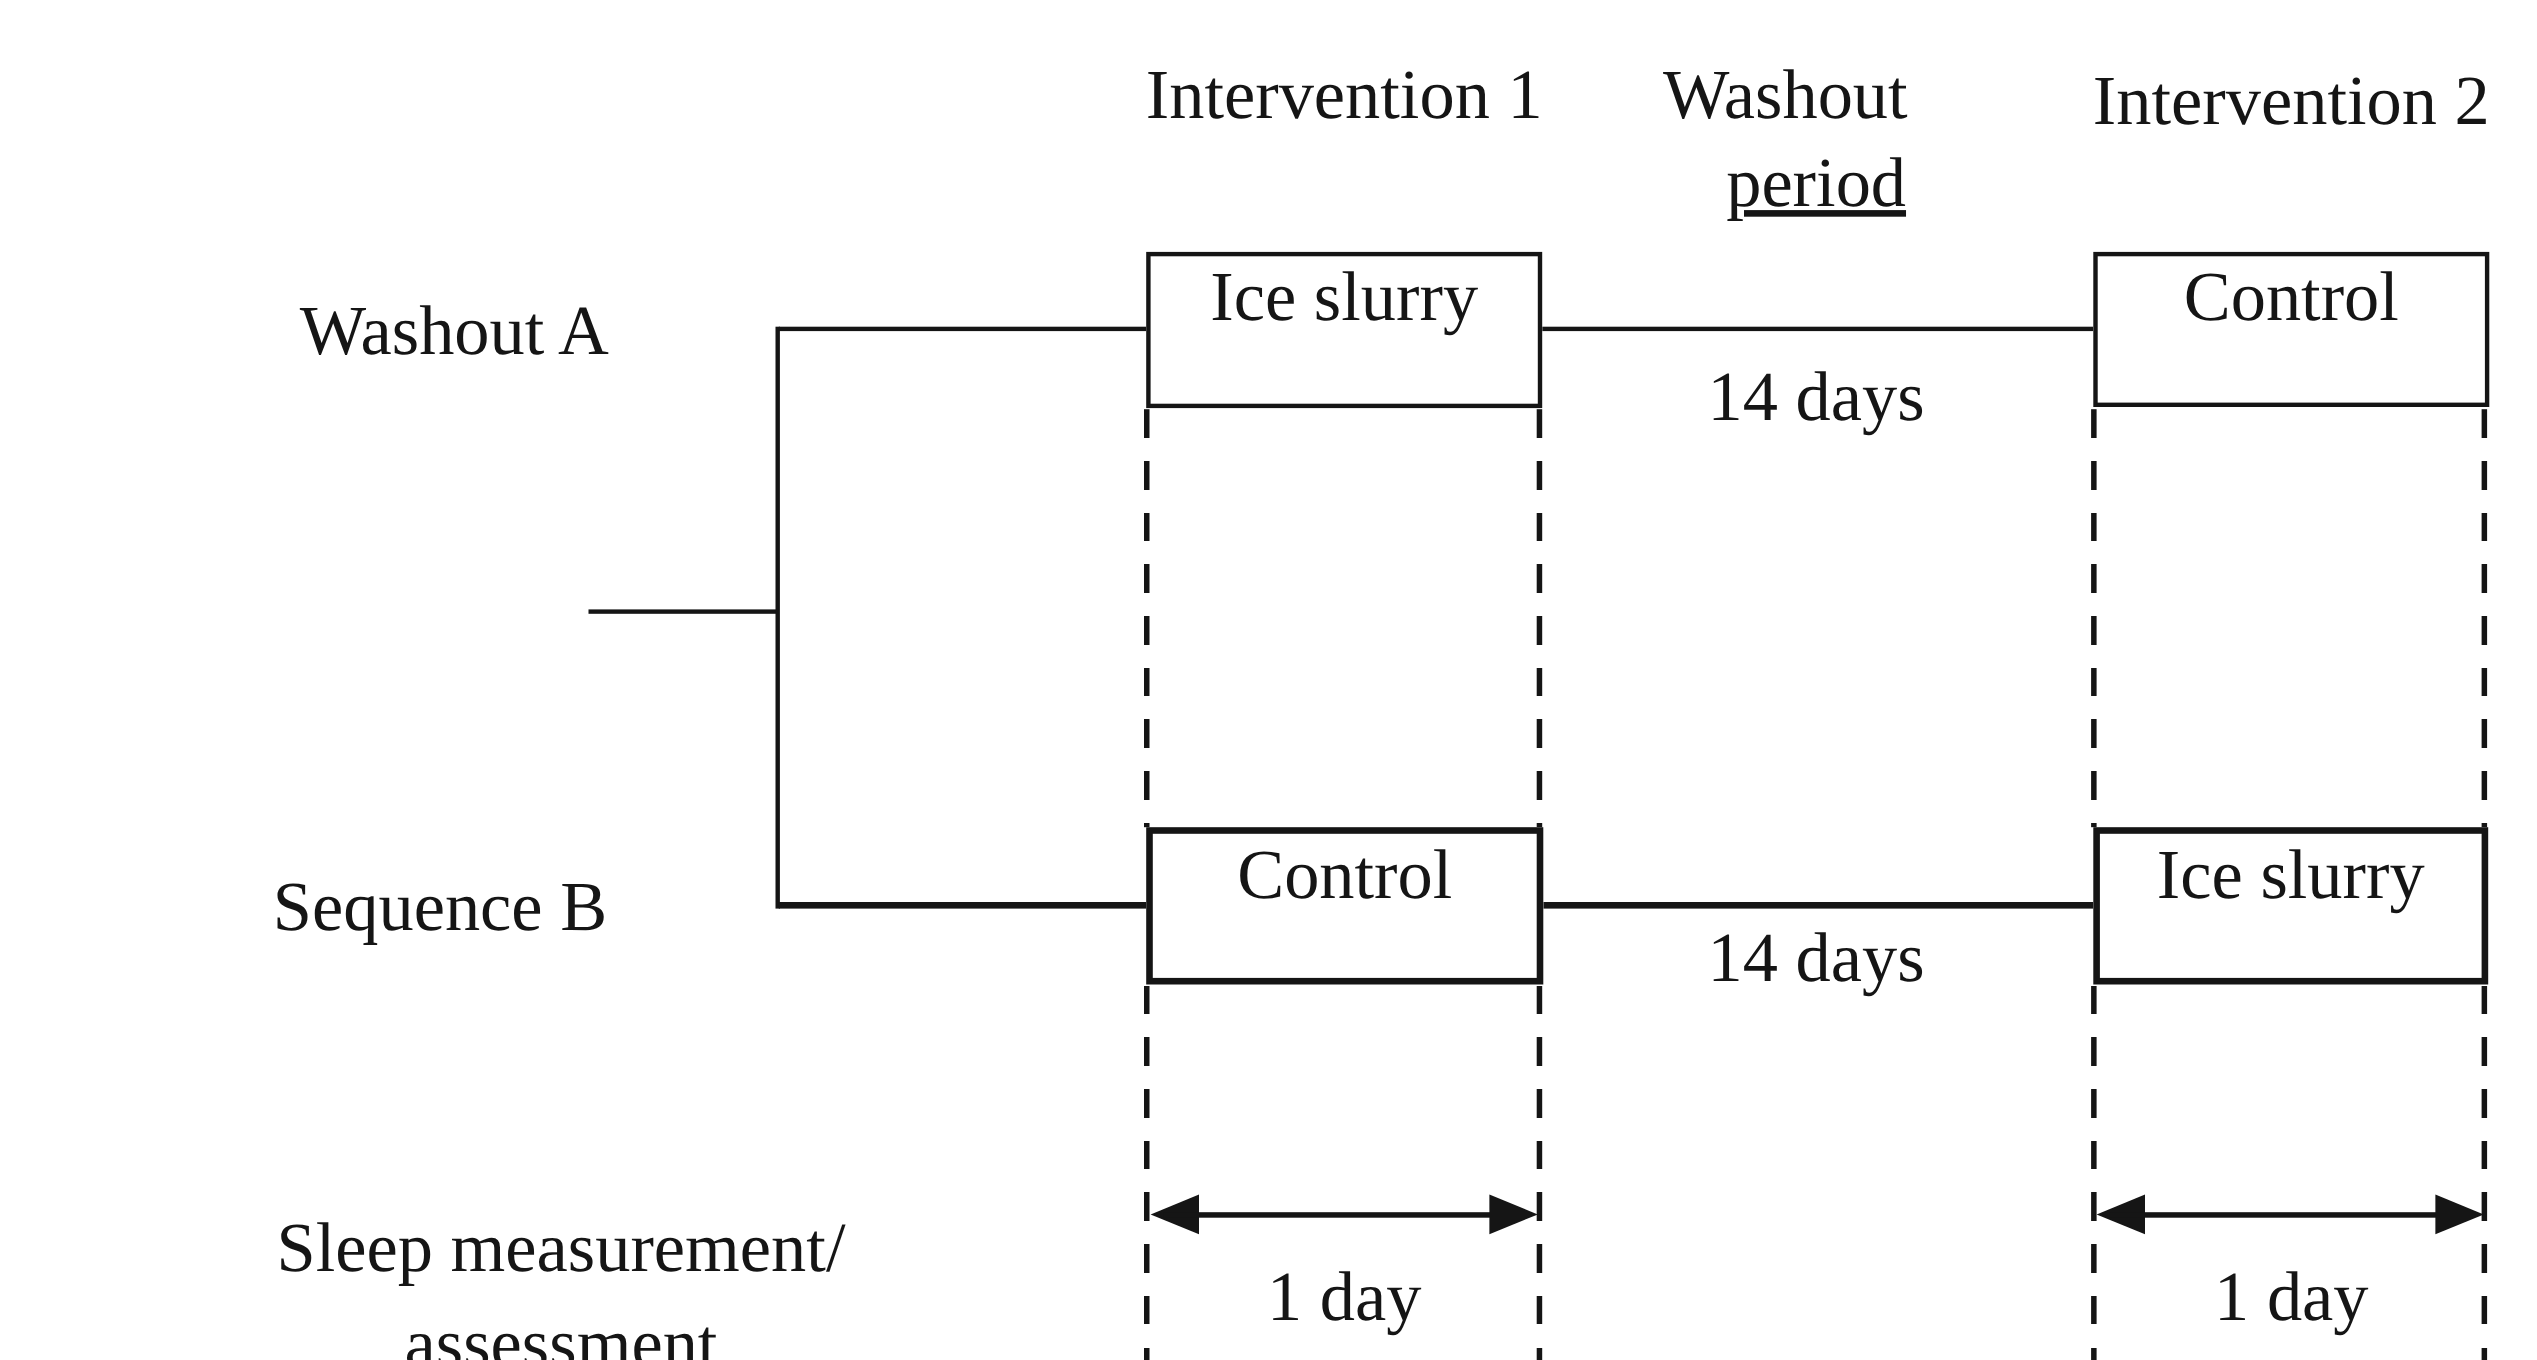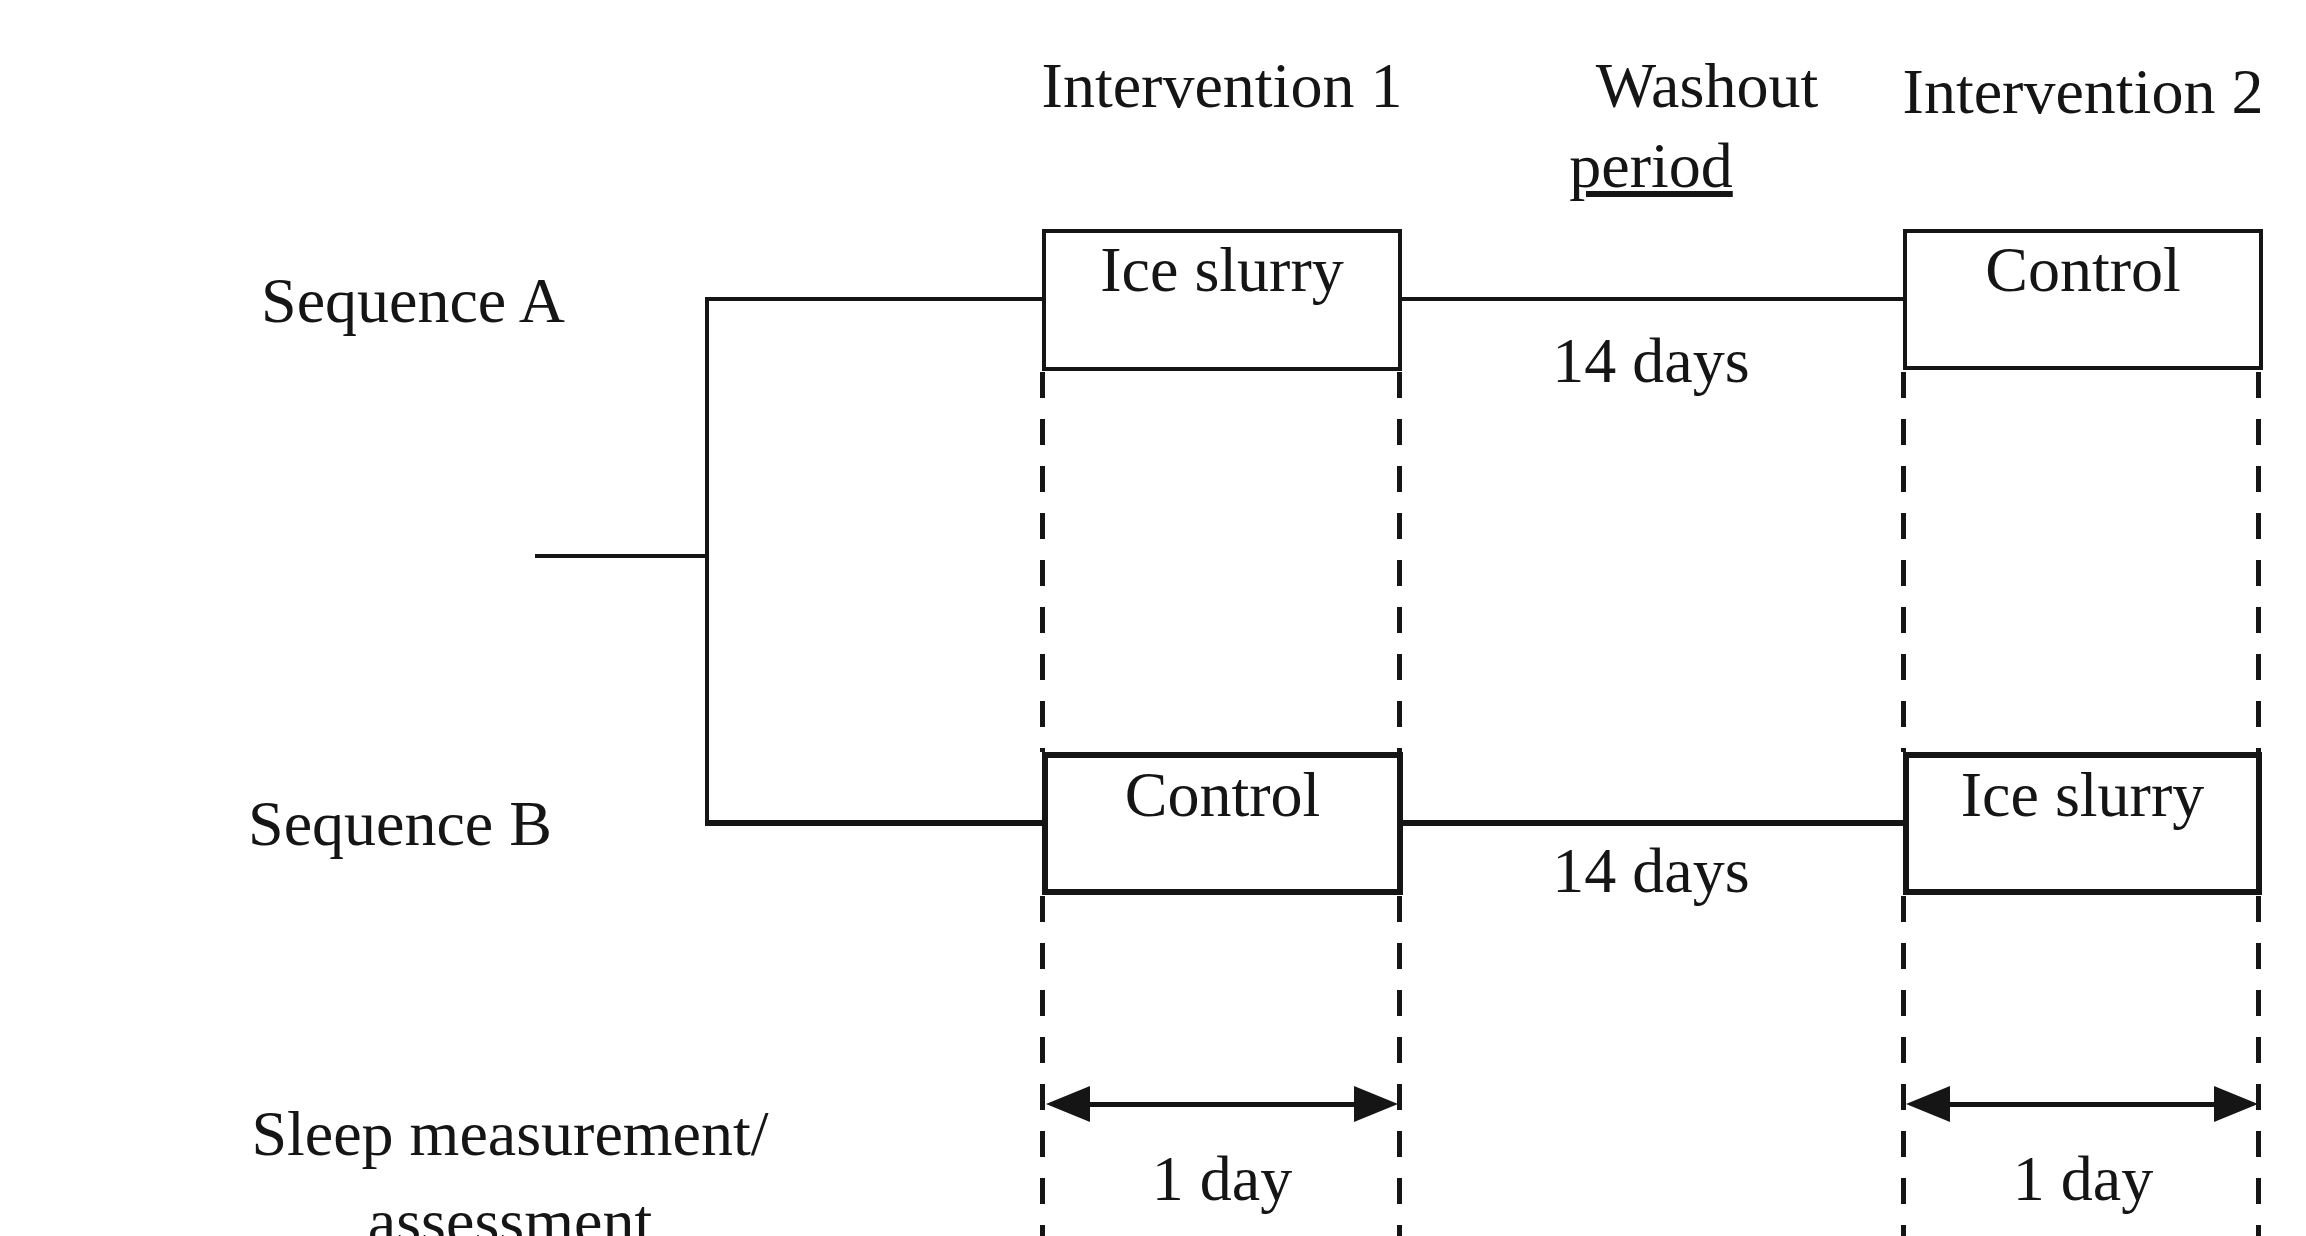--- a/index.html
+++ b/index.html
@@ -41,26 +41,26 @@
   .ah-l{left:0;border-right:44px solid #151515;}
   .ah-r{right:0;border-left:44px solid #151515;}
 </style>
 </head>
 <body>
 
 <div class="canvas">
 
   <div class="t" style="left:1012px;width:420px;top:10px;">Intervention 1</div>
   <div>
-    <div class="t" style="left:1504px;width:406px;top:10px;font-family:Liberation Serif, serif;">Washout</div>
+    <div class="t" style="left:1420px;width:406px;top:10px;font-family:Liberation Serif, serif;">Washout</div>
     <div class="t" style="left:1448px;width:406px;top:90px;text-decoration:underline;">period</div>
   </div>
   <div class="t" style="left:1873px;width:420px;top:16px;">Intervention 2</div>
 
-  <div class="t" style="left:163px;width:500px;top:225px;">Sequence A</div>
+  <div class="t" style="left:163px;width:500px;top:225px;">Washout A</div>
   <div class="t" style="left:150px;width:500px;top:748px;">Sequence B</div>
   <div>
     <div class="t" style="left:160px;width:700px;top:1058px;">Sleep measurement/</div>
     <div class="t" style="left:160px;width:700px;top:1146px;">assessment</div>
   </div>
 
   <div class="hl" style="left:535px;top:518px;width:173px;height:4px;"></div>
   <div class="vl" style="left:705px;top:261px;width:4px;height:529px;"></div>
 
   <div class="hl" style="left:708px;top:261px;width:334px;height:4px;"></div>

